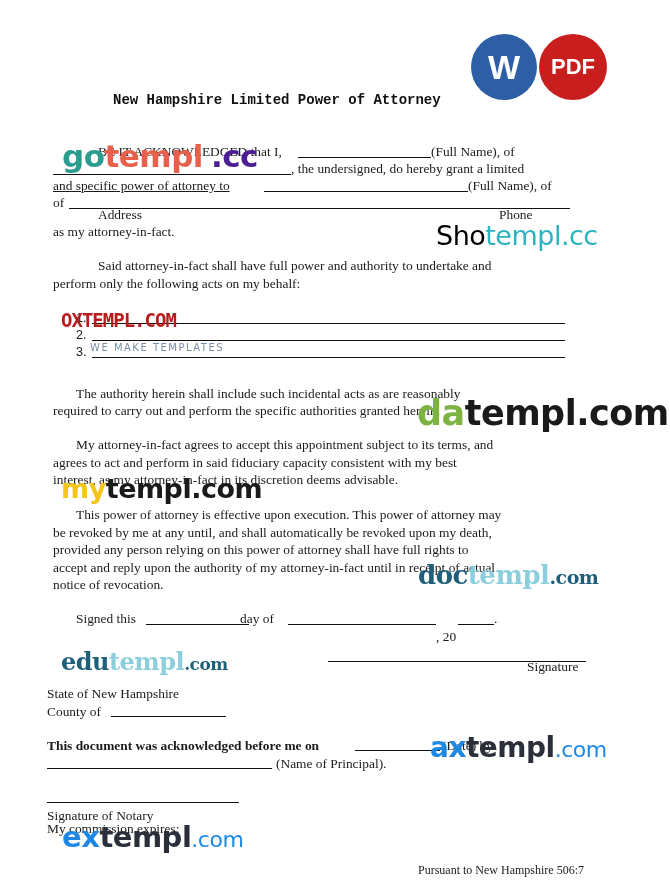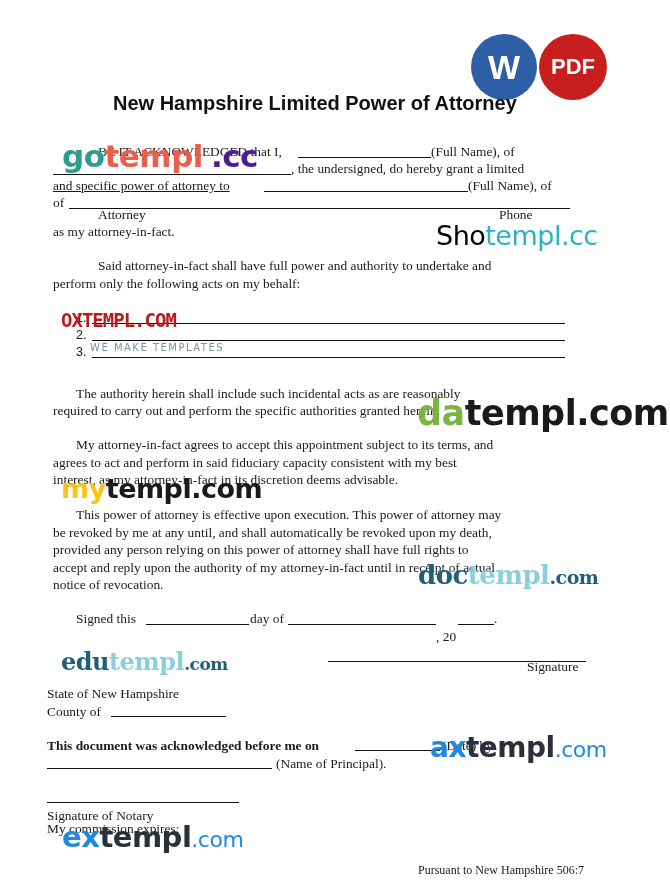--- a/index.html
+++ b/index.html
@@ -1,20 +1,20 @@
 <!DOCTYPE html>
 <html><head>
 <meta charset="utf-8">
 <style>
   html, body { margin:0; padding:0; background:#ffffff; }
   body { width:670px; height:889px; position:relative; overflow:hidden;
          font-family:"DejaVu Serif", "Liberation Serif", serif; color:#1a1a1a; }
   .abs { position:absolute; }
   .txt { font-family:"Liberation Serif", "DejaVu Serif", serif; font-size:13.4px; line-height:17px; white-space:nowrap; color:#1a1a1a; }
-  .title { font-family:Liberation Sans, sans-serif; font-weight:bold; font-size:20px; color:#111; white-space:nowrap; }
+  .title { font-family:Liberation Mono, monospace; font-weight:bold; font-size:14px; color:#111; white-space:nowrap; }
   .line { position:absolute; border-bottom:1px solid #111; height:0; }
   .badge { position:absolute; border-radius:50%; color:#fff; font-family:"Liberation Sans", sans-serif; font-weight:bold; display:flex; align-items:center; justify-content:center; }
   .wm { position:absolute; font-family:"DejaVu Sans", "Liberation Sans", sans-serif; font-weight:bold; white-space:nowrap; letter-spacing:-0.5px; }
   .footer { font-family:"Liberation Serif", serif; font-size:12px; color:#222; white-space:nowrap; }
 </style>
 </head>
 <body>
 
 <div class="badge" style="left:471px;top:34px;width:66px;height:66px;background:#2d5ea6;font-size:34px;">
   <span>W</span>
@@ -31,21 +31,21 @@
 
 <div class="line" style="left:53px;top:174px;width:238px;"></div>
 <div class="abs txt" style="left:291px;top:160px;">, the undersigned, do hereby grant a limited</div>
 
 <div class="abs txt" style="left:53px;top:177px;text-decoration:underline;">and specific power of attorney to</div>
 <div class="line" style="left:264px;top:191px;width:204px;"></div>
 <div class="abs txt" style="left:468px;top:177px;">(Full Name), of</div>
 
 <div class="abs txt" style="left:53px;top:194px;">of</div>
 <div class="line" style="left:69px;top:208px;width:501px;"></div>
-<div class="abs txt" style="left:98px;top:206px;">Attorney</div>
+<div class="abs txt" style="left:98px;top:206px;">Address</div>
 <div class="abs txt" style="left:499px;top:206px;">Phone</div>
 <div class="abs txt" style="left:53px;top:223px;">as my attorney-in-fact.</div>
 
 <div class="abs txt" style="left:98px;top:257px;">Said attorney-in-fact shall have full power and authority to undertake and</div>
 <div class="abs txt" style="left:53px;top:275px;text-align:center;">perform only the following acts on my behalf:</div>
 
 <div class="abs txt" style="left:76px;top:310px;font-family:'Liberation Sans',sans-serif;font-size:12.5px;">1.</div>
 <div class="line" style="left:92px;top:323px;width:473px;"></div>
 <div class="abs txt" style="left:76px;top:327px;font-family:'Liberation Sans',sans-serif;font-size:12.5px;">2.</div>
 <div class="line" style="left:92px;top:340px;width:473px;"></div>
@@ -60,21 +60,21 @@
 <div class="abs txt" style="left:53px;top:471px;">interest, as my attorney-in-fact in its discretion deems advisable.</div>
 
 <div class="abs txt" style="left:76px;top:506px;">This power of attorney is effective upon execution. This power of attorney may</div>
 <div class="abs txt" style="left:53px;top:524px;">be revoked by me at any until, and shall automatically be revoked upon my death,</div>
 <div class="abs txt" style="left:53px;top:541px;">provided any person relying on this power of attorney shall have full rights to</div>
 <div class="abs txt" style="left:53px;top:559px;">accept and reply upon the authority of my attorney-in-fact until in receipt of actual</div>
 <div class="abs txt" style="left:53px;top:576px;">notice of revocation.</div>
 
 <div class="abs txt" style="left:76px;top:610px;">Signed this</div>
 <div class="line" style="left:146px;top:624px;width:103px;"></div>
-<div class="abs txt" style="left:250px;top:610px;">day of</div>
+<div class="abs txt" style="left:240px;top:610px;">day of</div>
 <div class="line" style="left:288px;top:624px;width:148px;"></div>
 <div class="abs txt" style="left:436px;top:628px;">, 20</div>
 <div class="line" style="left:458px;top:624px;width:36px;"></div>
 <div class="abs txt" style="left:494px;top:610px;">.</div>
 
 <div class="line" style="left:328px;top:661px;width:258px;"></div>
 <div class="abs txt" style="left:527px;top:658px;">Signature</div>
 
 <div class="abs txt" style="left:47px;top:685px;">State of New Hampshire</div>
 <div class="abs txt" style="left:47px;top:703px;">County of</div>

